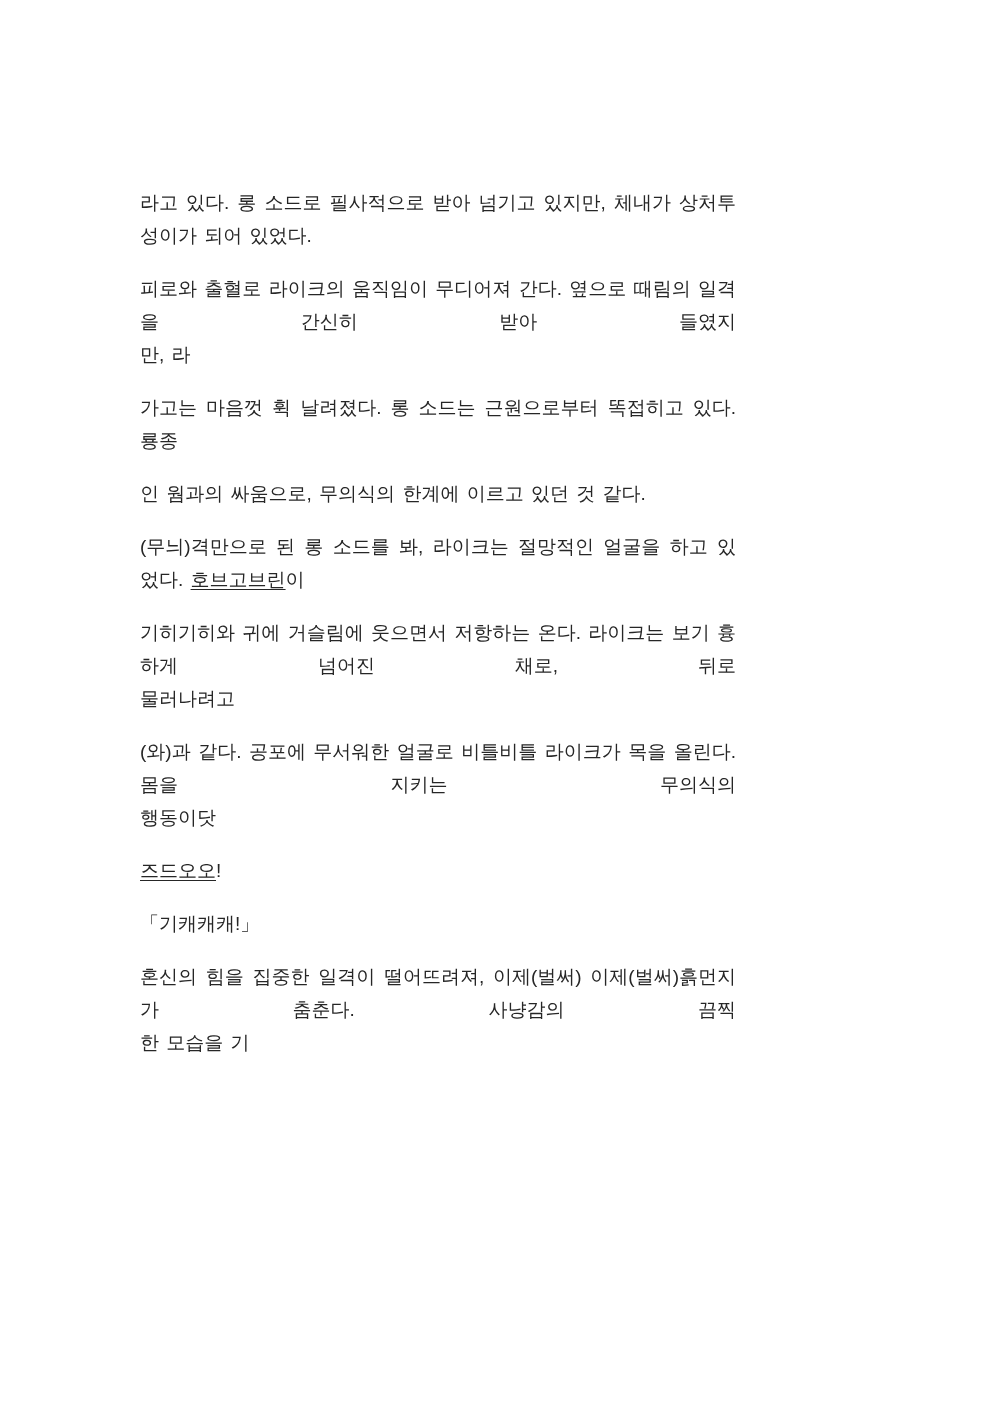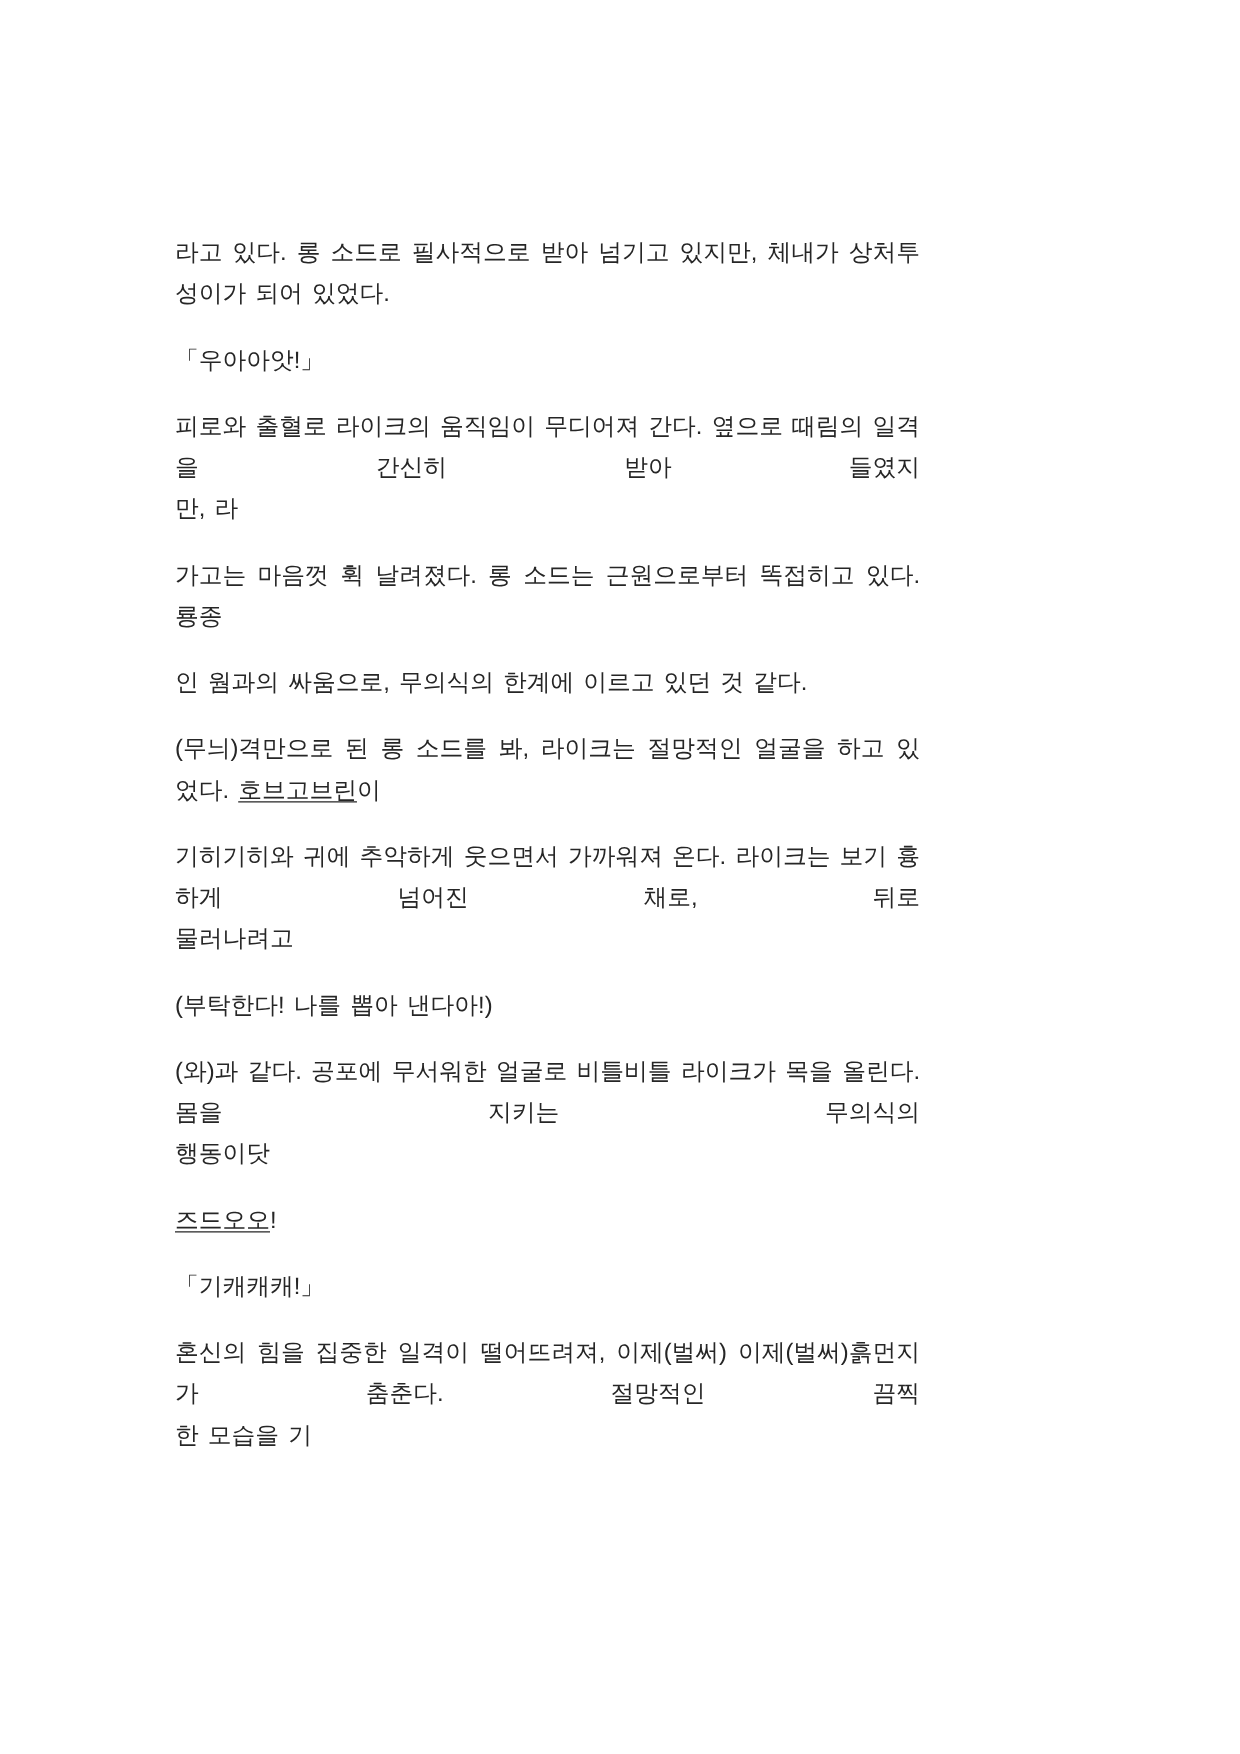--- a/index.html
+++ b/index.html
@@ -41,53 +41,47 @@
 </style>
 </head>
 <body>
 
 <div class="page">
   <div id="content">
       <div class="para">
         <div class="line"><span>라고 있다. 롱 소드로 필사적으로 받아 넘기고 있지만, 체내가 상처투성이가 되어 있었다.</span></div>
       </div>
       <div class="para">
-        <div class="line"><span>「우아아앗!」</span></div>
-      </div>
-      <div class="para">
         <div class="line stretch"><span>피로와 출혈로 라이크의 움직임이 무디어져 간다. 옆으로 때림의 일격을 간신히 받아 들였지</span></div>
         <div class="line"><span>만, 라</span></div>
       </div>
       <div class="para">
         <div class="line"><span>가고는 마음껏 휙 날려졌다. 롱 소드는 근원으로부터 똑접히고 있다. 룡종</span></div>
       </div>
       <div class="para">
         <div class="line"><span>인 웜과의 싸움으로, 무의식의 한계에 이르고 있던 것 같다.</span></div>
       </div>
       <div class="para">
         <div class="line"><span>(무늬)격만으로 된 롱 소드를 봐, 라이크는 절망적인 얼굴을 하고 있었다. </span><span class="u">호브고브린</span><span>이</span></div>
       </div>
       <div class="para">
-        <div class="line stretch"><span>기히기히와 귀에 추악하게 웃으면서 가까워져 온다. 라이크는 보기 흉하게 넘어진 채로, 뒤로</span></div>
+        <div class="line stretch"><span>기히기히와 귀에 거슬림에 웃으면서 저항하는 온다. 라이크는 보기 흉하게 넘어진 채로, 뒤로</span></div>
         <div class="line"><span>물러나려고</span></div>
-      </div>
-      <div class="para">
-        <div class="line"><span>(부탁한다! 나를 뽑아 낸다아!)</span></div>
       </div>
       <div class="para">
         <div class="line stretch"><span>(와)과 같다. 공포에 무서워한 얼굴로 비틀비틀 라이크가 목을 올린다. 몸을 지키는 무의식의</span></div>
         <div class="line"><span>행동이닷</span></div>
       </div>
       <div class="para">
         <div class="line"><span class="u">즈드오오</span><span>!</span></div>
       </div>
       <div class="para">
         <div class="line"><span>「기캐캐캐!」</span></div>
       </div>
       <div class="para">
-        <div class="line stretch"><span>혼신의 힘을 집중한 일격이 떨어뜨려져, 이제(벌써) 이제(벌써)흙먼지가 춤춘다. 절망적인 끔찍</span></div>
+        <div class="line stretch"><span>혼신의 힘을 집중한 일격이 떨어뜨려져, 이제(벌써) 이제(벌써)흙먼지가 춤춘다. 사냥감의 끔찍</span></div>
         <div class="line"><span>한 모습을 기</span></div>
       </div>
       <div class="para">
         <div class="line"></div>
       </div>
     </div>
 </div>
 
 </body></html>

